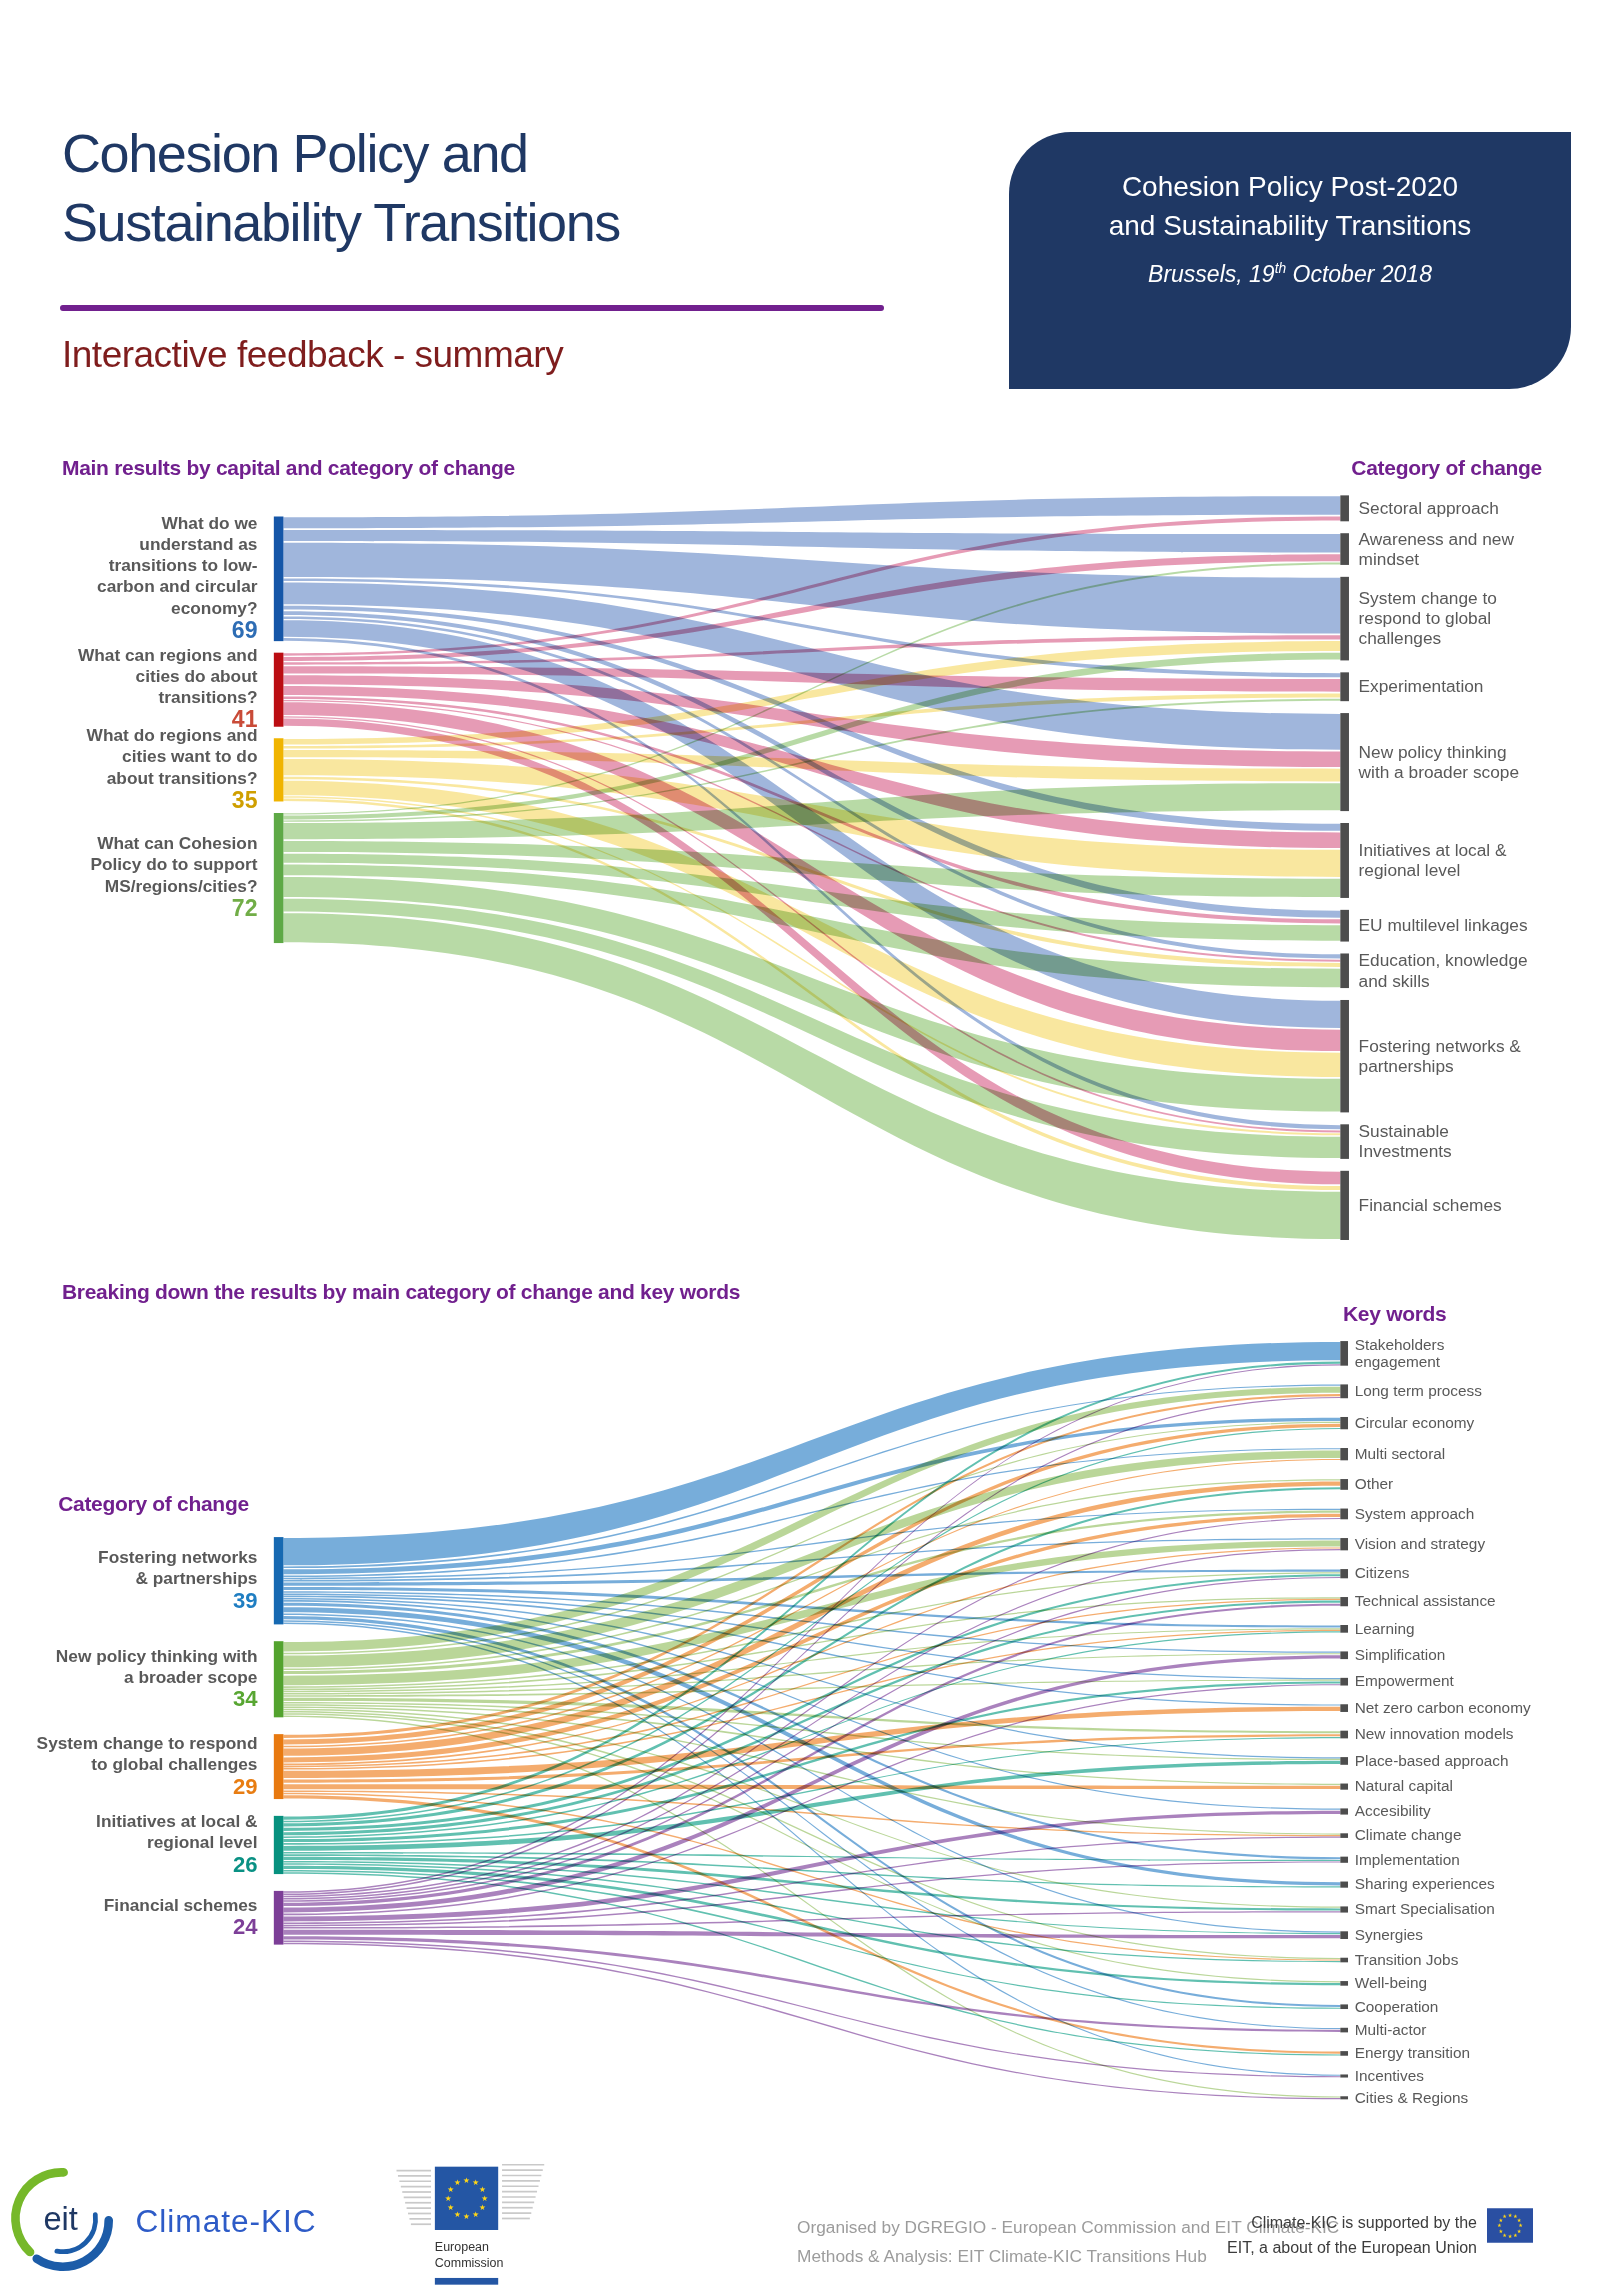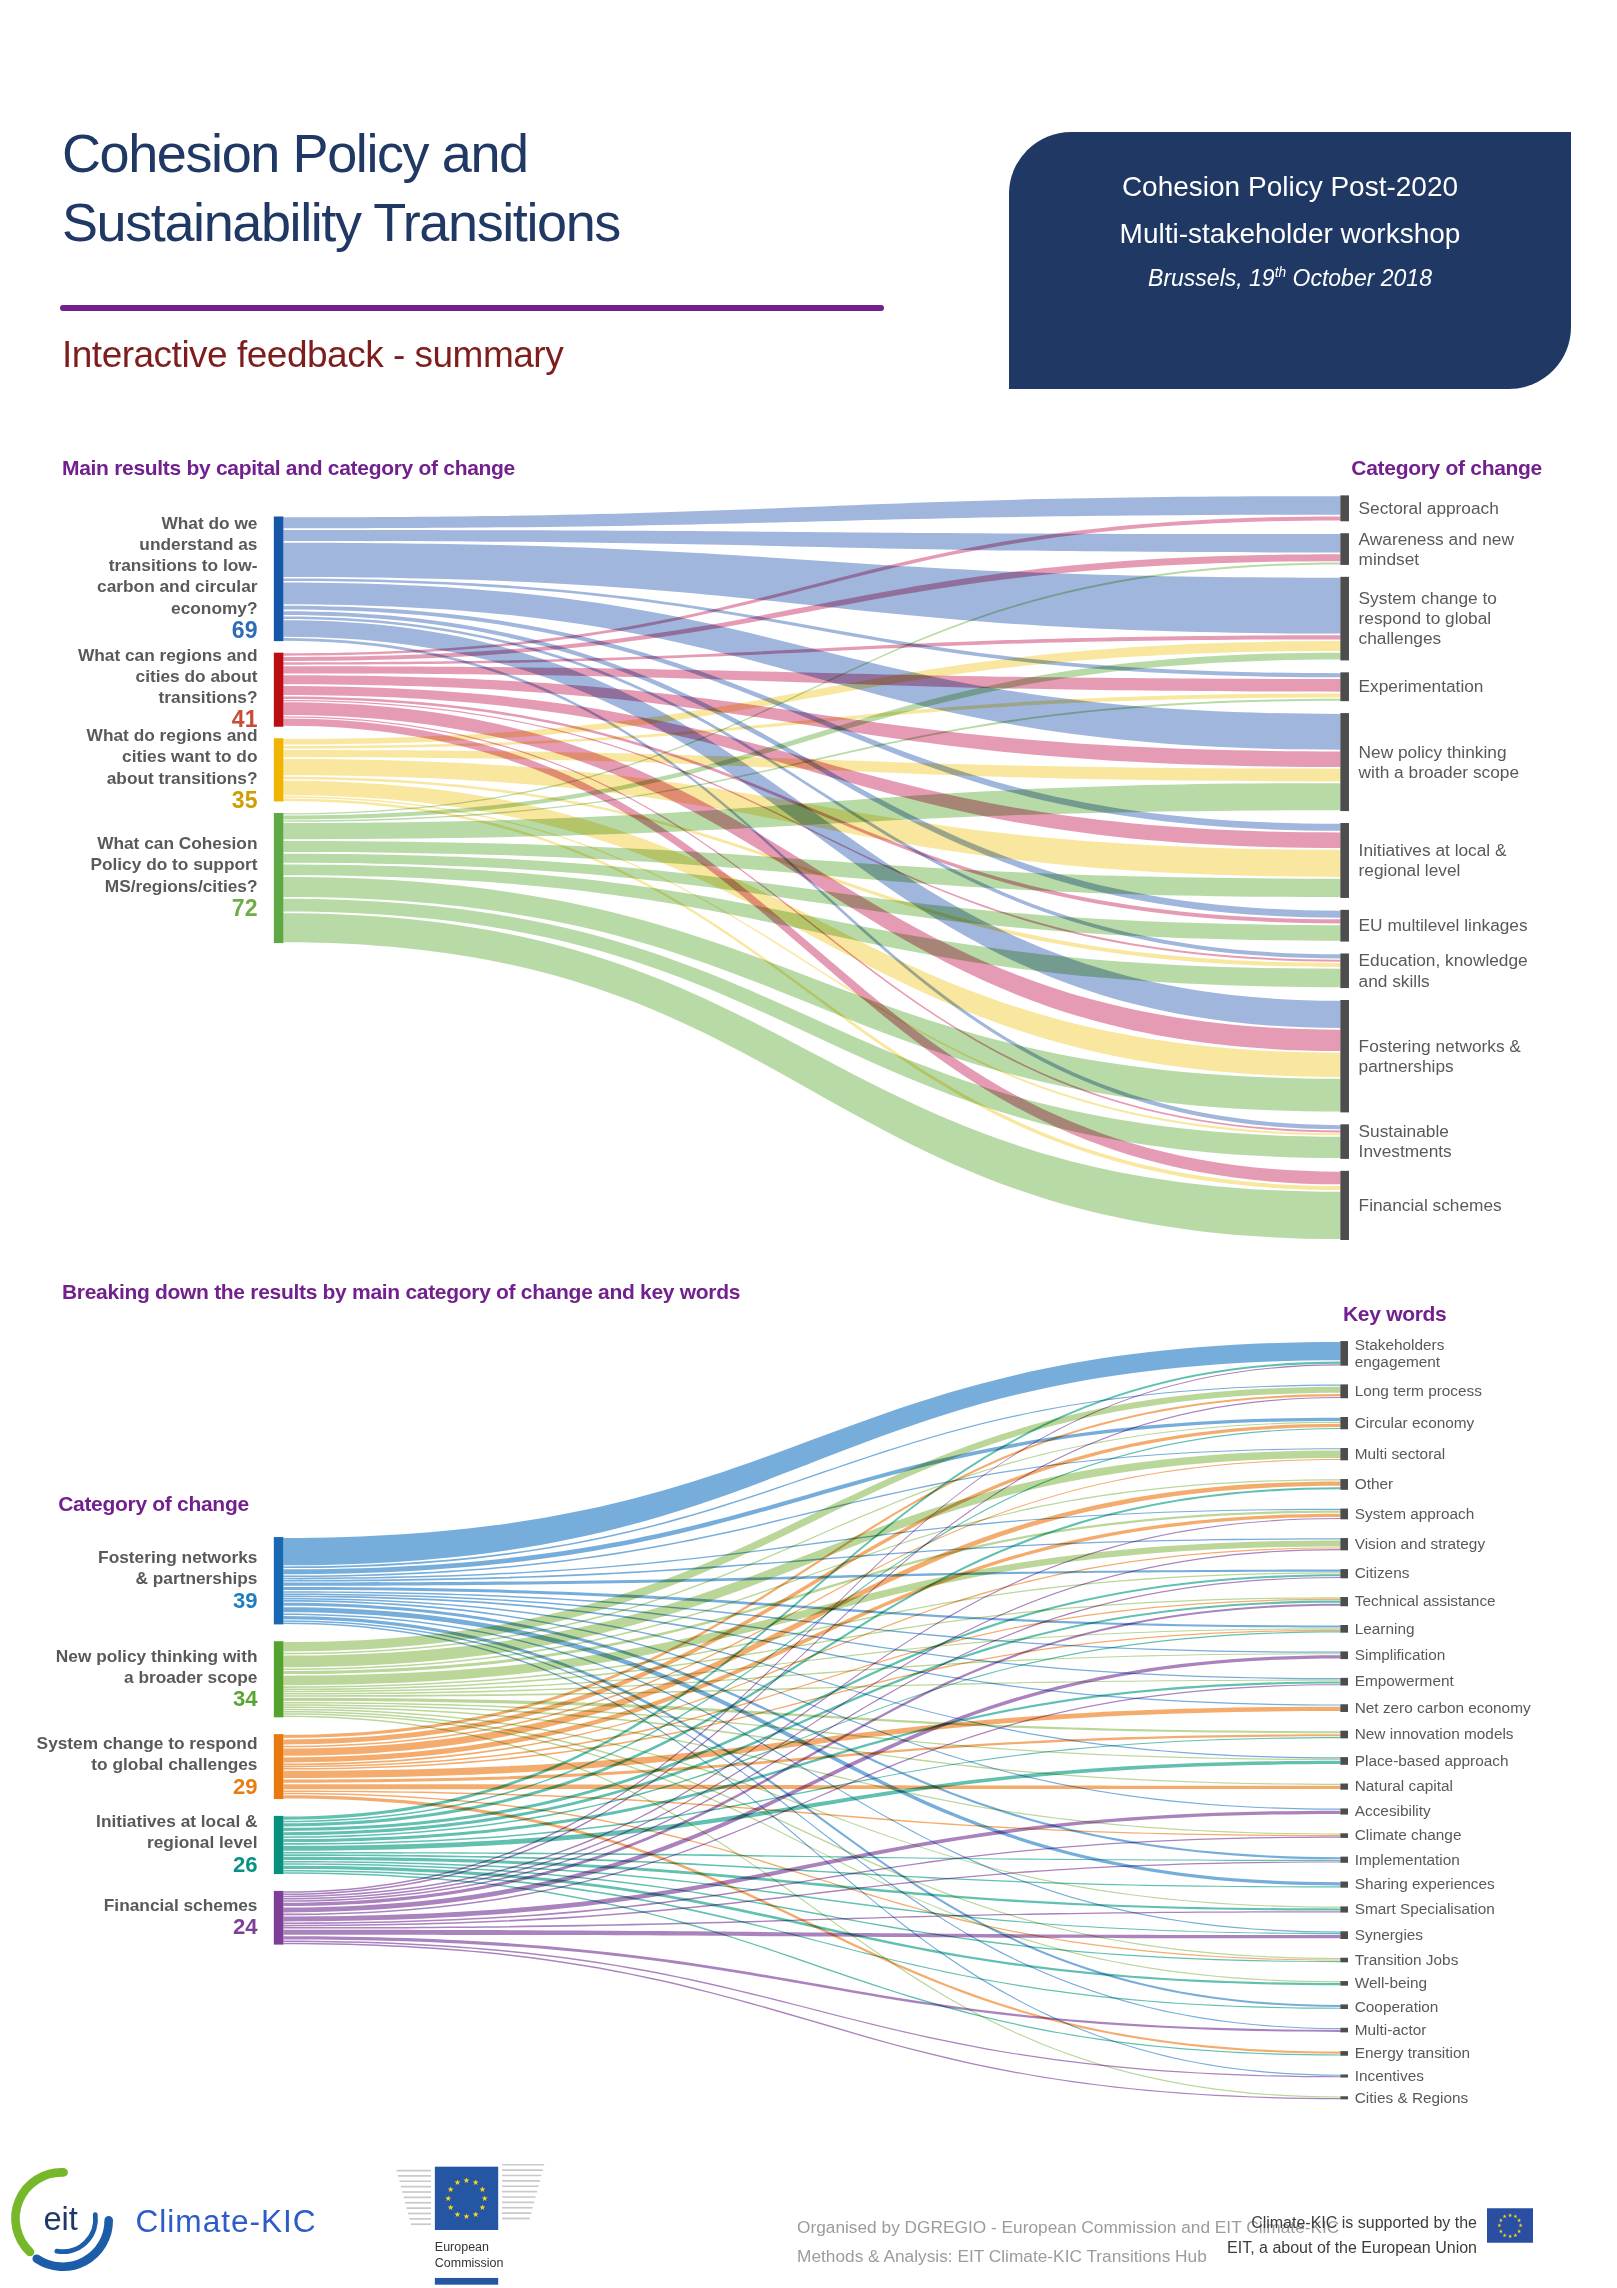--- a/index.html
+++ b/index.html
@@ -40,22 +40,22 @@
   <div class="abs main-title">
     <div>Cohesion Policy and</div>
     <div>Sustainability Transitions</div>
   </div>
   <div class="abs title-rule"></div>
   <div class="abs subtitle">Interactive feedback - summary</div>
 
   <div class="abs event-box">
     <div class="eb-big">
       <div>Cohesion Policy Post-2020</div>
+      <div>and Sustainability Transitions</div>
     </div>
-    <div class="eb-mid">Multi-stakeholder workshop</div>
     <div class="eb-date"><span>Brussels, 19</span><sup>th</sup><span> October 2018</span></div>
   </div>
 
   <div class="abs sec-title" id="s1-title">Main results by capital and category of change</div>
   <div class="abs sec-title" id="s1-right-title">Category of change</div>
   <svg id="sankey1" width="1618" height="788" viewBox="0 0 1684 820">
       <g>
         <path d="M295,40.9 C845,40.9 845,18.9 1395,18.9 L1395,38.1 C845,38.1 845,52.3 295,52.3 Z" fill="#8fa9d6" fill-opacity="0.85" style="mix-blend-mode:multiply"></path>
         <path d="M295,54.1 C845,54.1 845,58.3 1395,58.3 L1395,77.5 C845,77.5 845,65.4 295,65.4 Z" fill="#8fa9d6" fill-opacity="0.85" style="mix-blend-mode:multiply"></path>
         <path d="M295,67.2 C845,67.2 845,103.7 1395,103.7 L1395,161.9 C845,161.9 845,103.0 295,103.0 Z" fill="#8fa9d6" fill-opacity="0.85" style="mix-blend-mode:multiply"></path>

